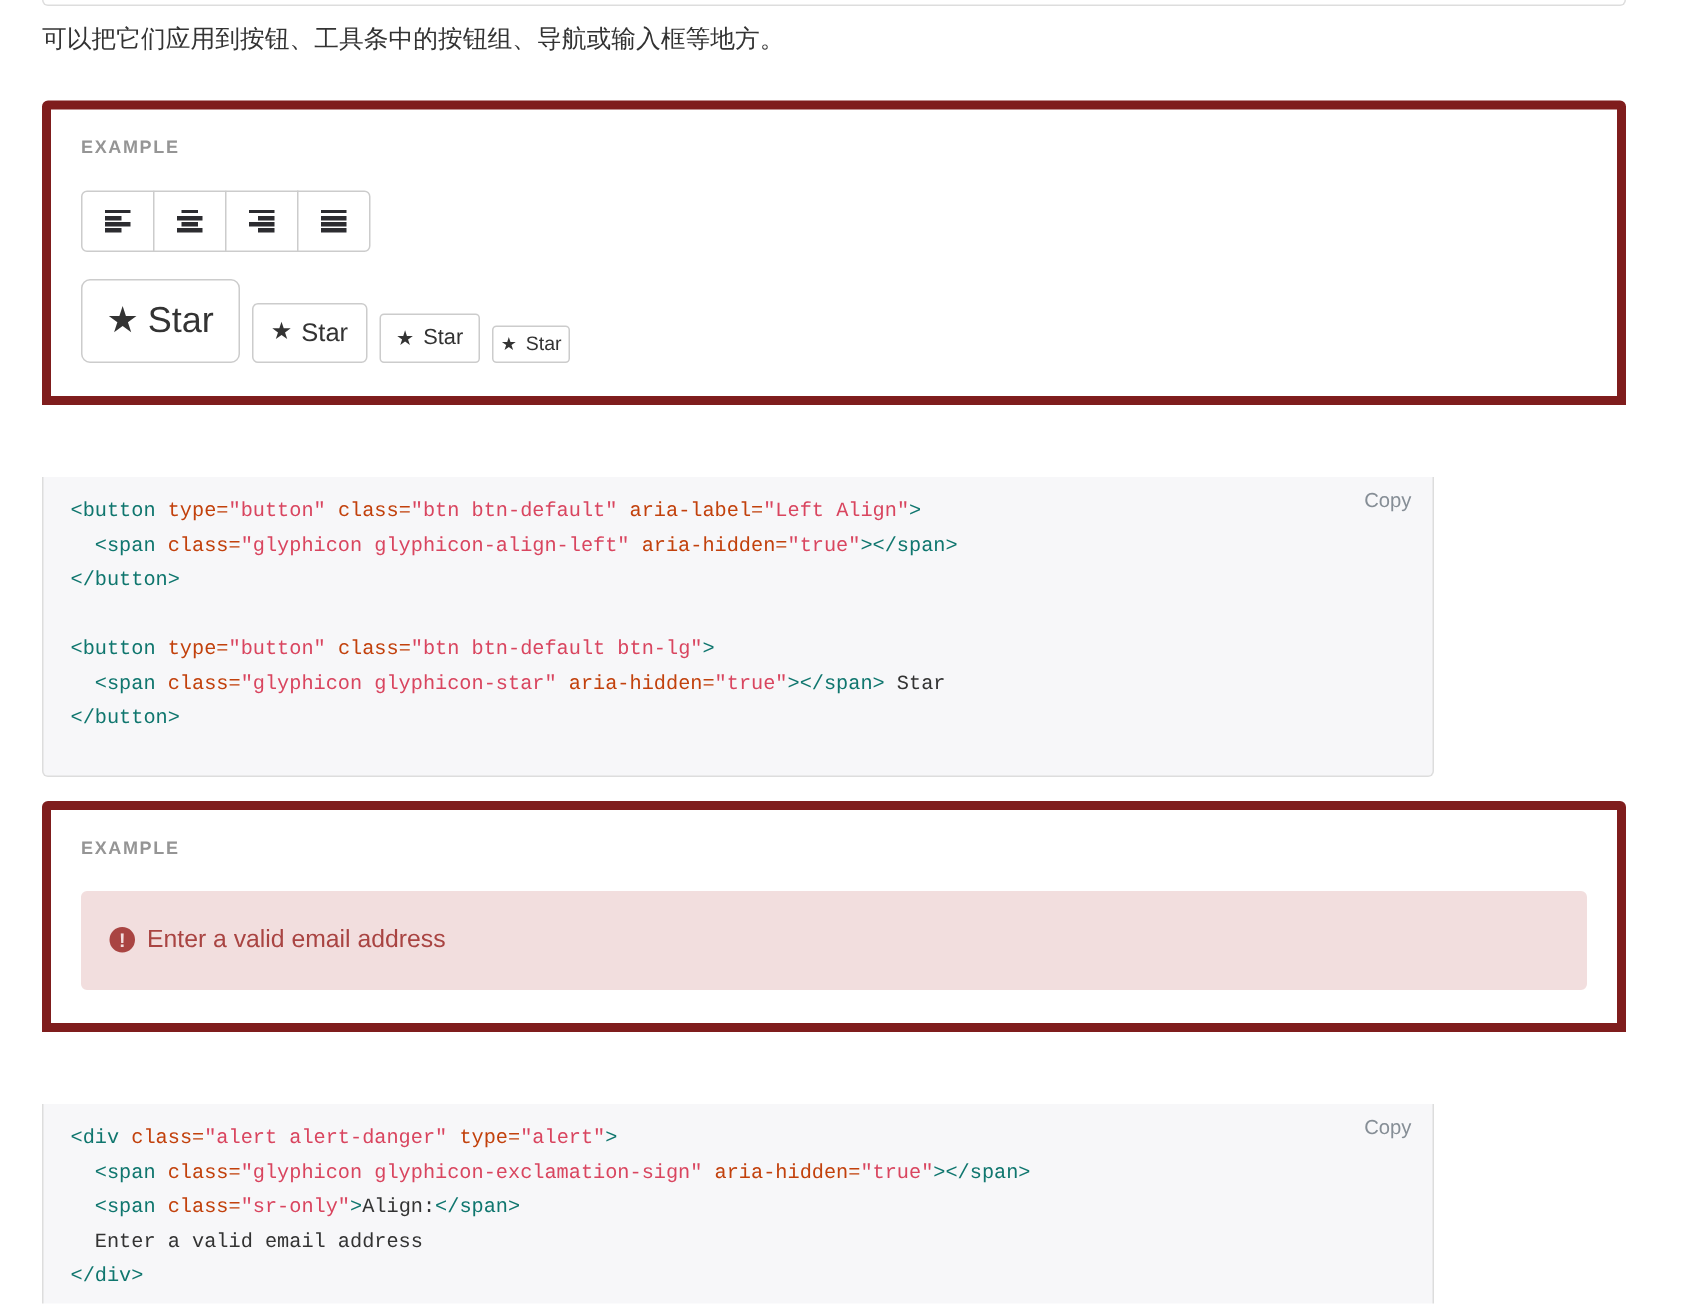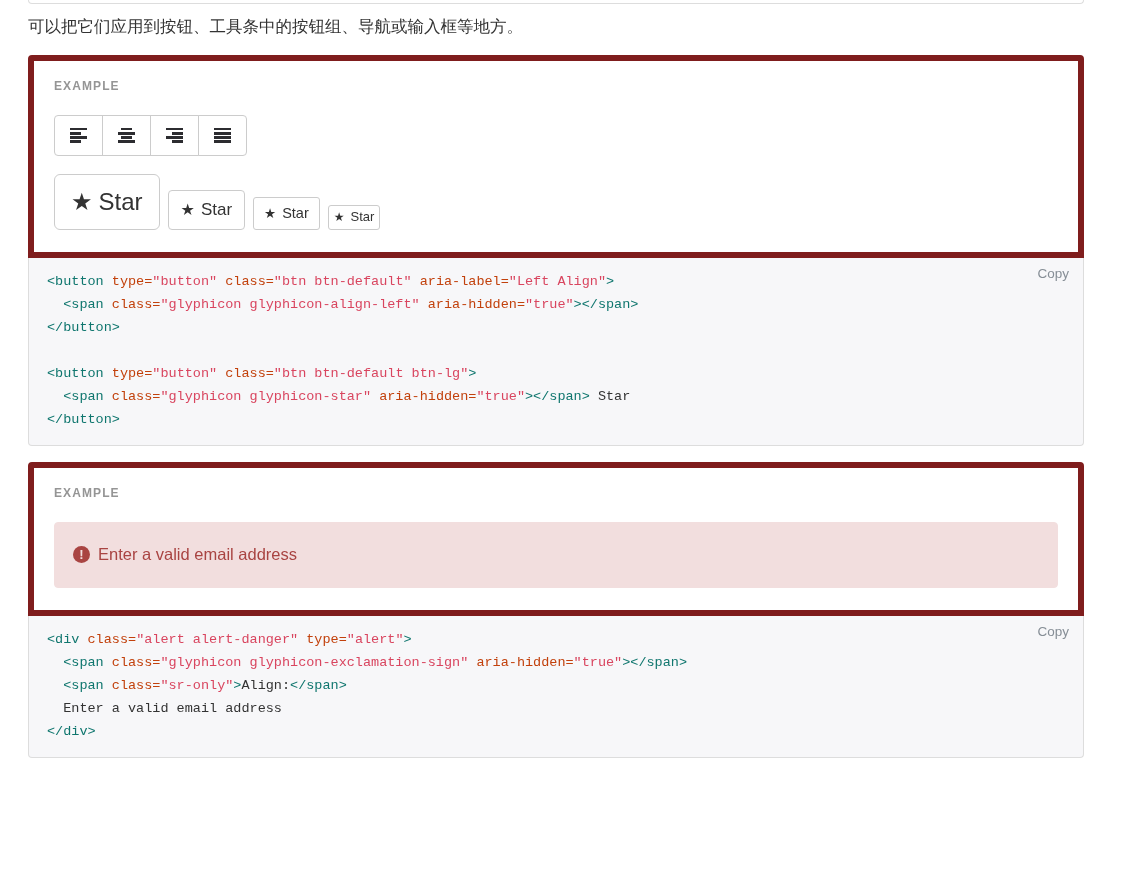--- a/index.html
+++ b/index.html
@@ -50,21 +50,21 @@
     line-height: 1.1;
     color: #333333;
     margin: 0 0 12px 0;
     letter-spacing: 0px;
   }
 
   p.lead-text {
     font-size: 16.5px;
     line-height: 1.5;
     color: #333333;
-    margin: 0 0 16px 0;
+    margin: 0 0 28px 0;
   }
 
   
   .example-box {
     border: 6px solid #7f1d1d;
     border-radius: 4px 4px 0 0;
     background: #ffffff;
     width: 1056px;
     box-sizing: border-box;
     position: relative;
@@ -188,25 +188,26 @@
   .btn-md .glyph-star { font-size: 16px; }
   .btn-sm .glyph-star { font-size: 13.5px; }
   .btn-xs .glyph-star { font-size: 12px; }
 
   
   .highlight {
     background: #f7f7f9;
     border: 1px solid #dddddd;
     border-top: none;
     border-radius: 0 0 4px 4px;
-    width: 1056px;
+    width: 928px;
     box-sizing: border-box;
     position: relative;
-    padding: 12px 16px 14px 18px;
+    padding: 12px 16px 26px 18px;
     margin-bottom: 16px;
+    margin-top: 48px;
   }
   .highlight pre {
     margin: 0;
     font-family: "Liberation Mono", "DejaVu Sans Mono", monospace;
     font-size: 13.5px;
     line-height: 23px;
     color: #333333;
     white-space: pre;
   }
   .btn-clipboard {

